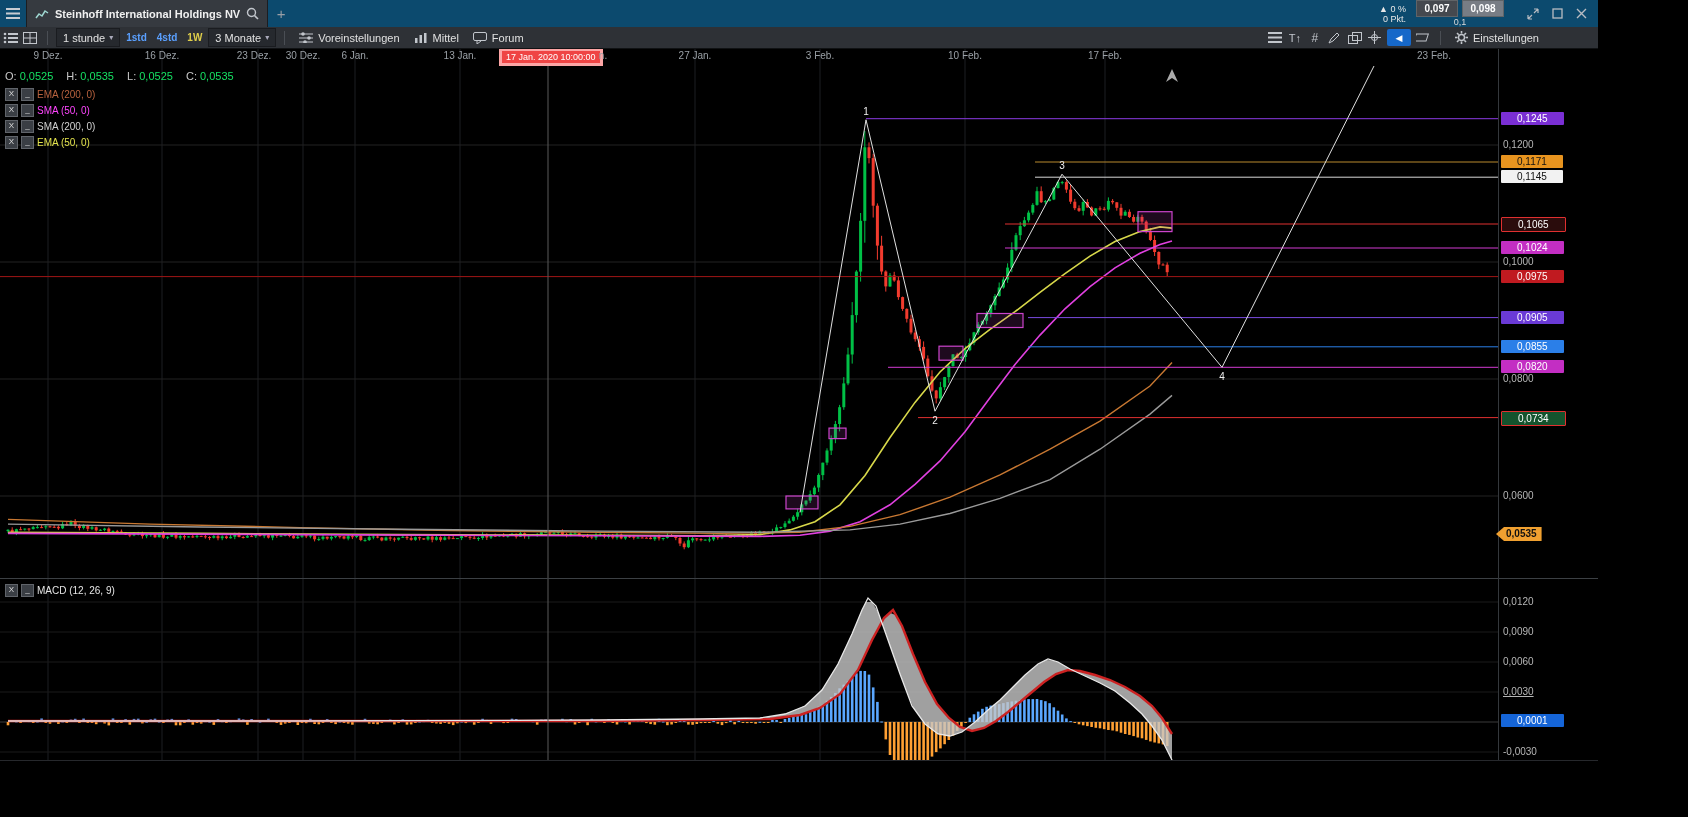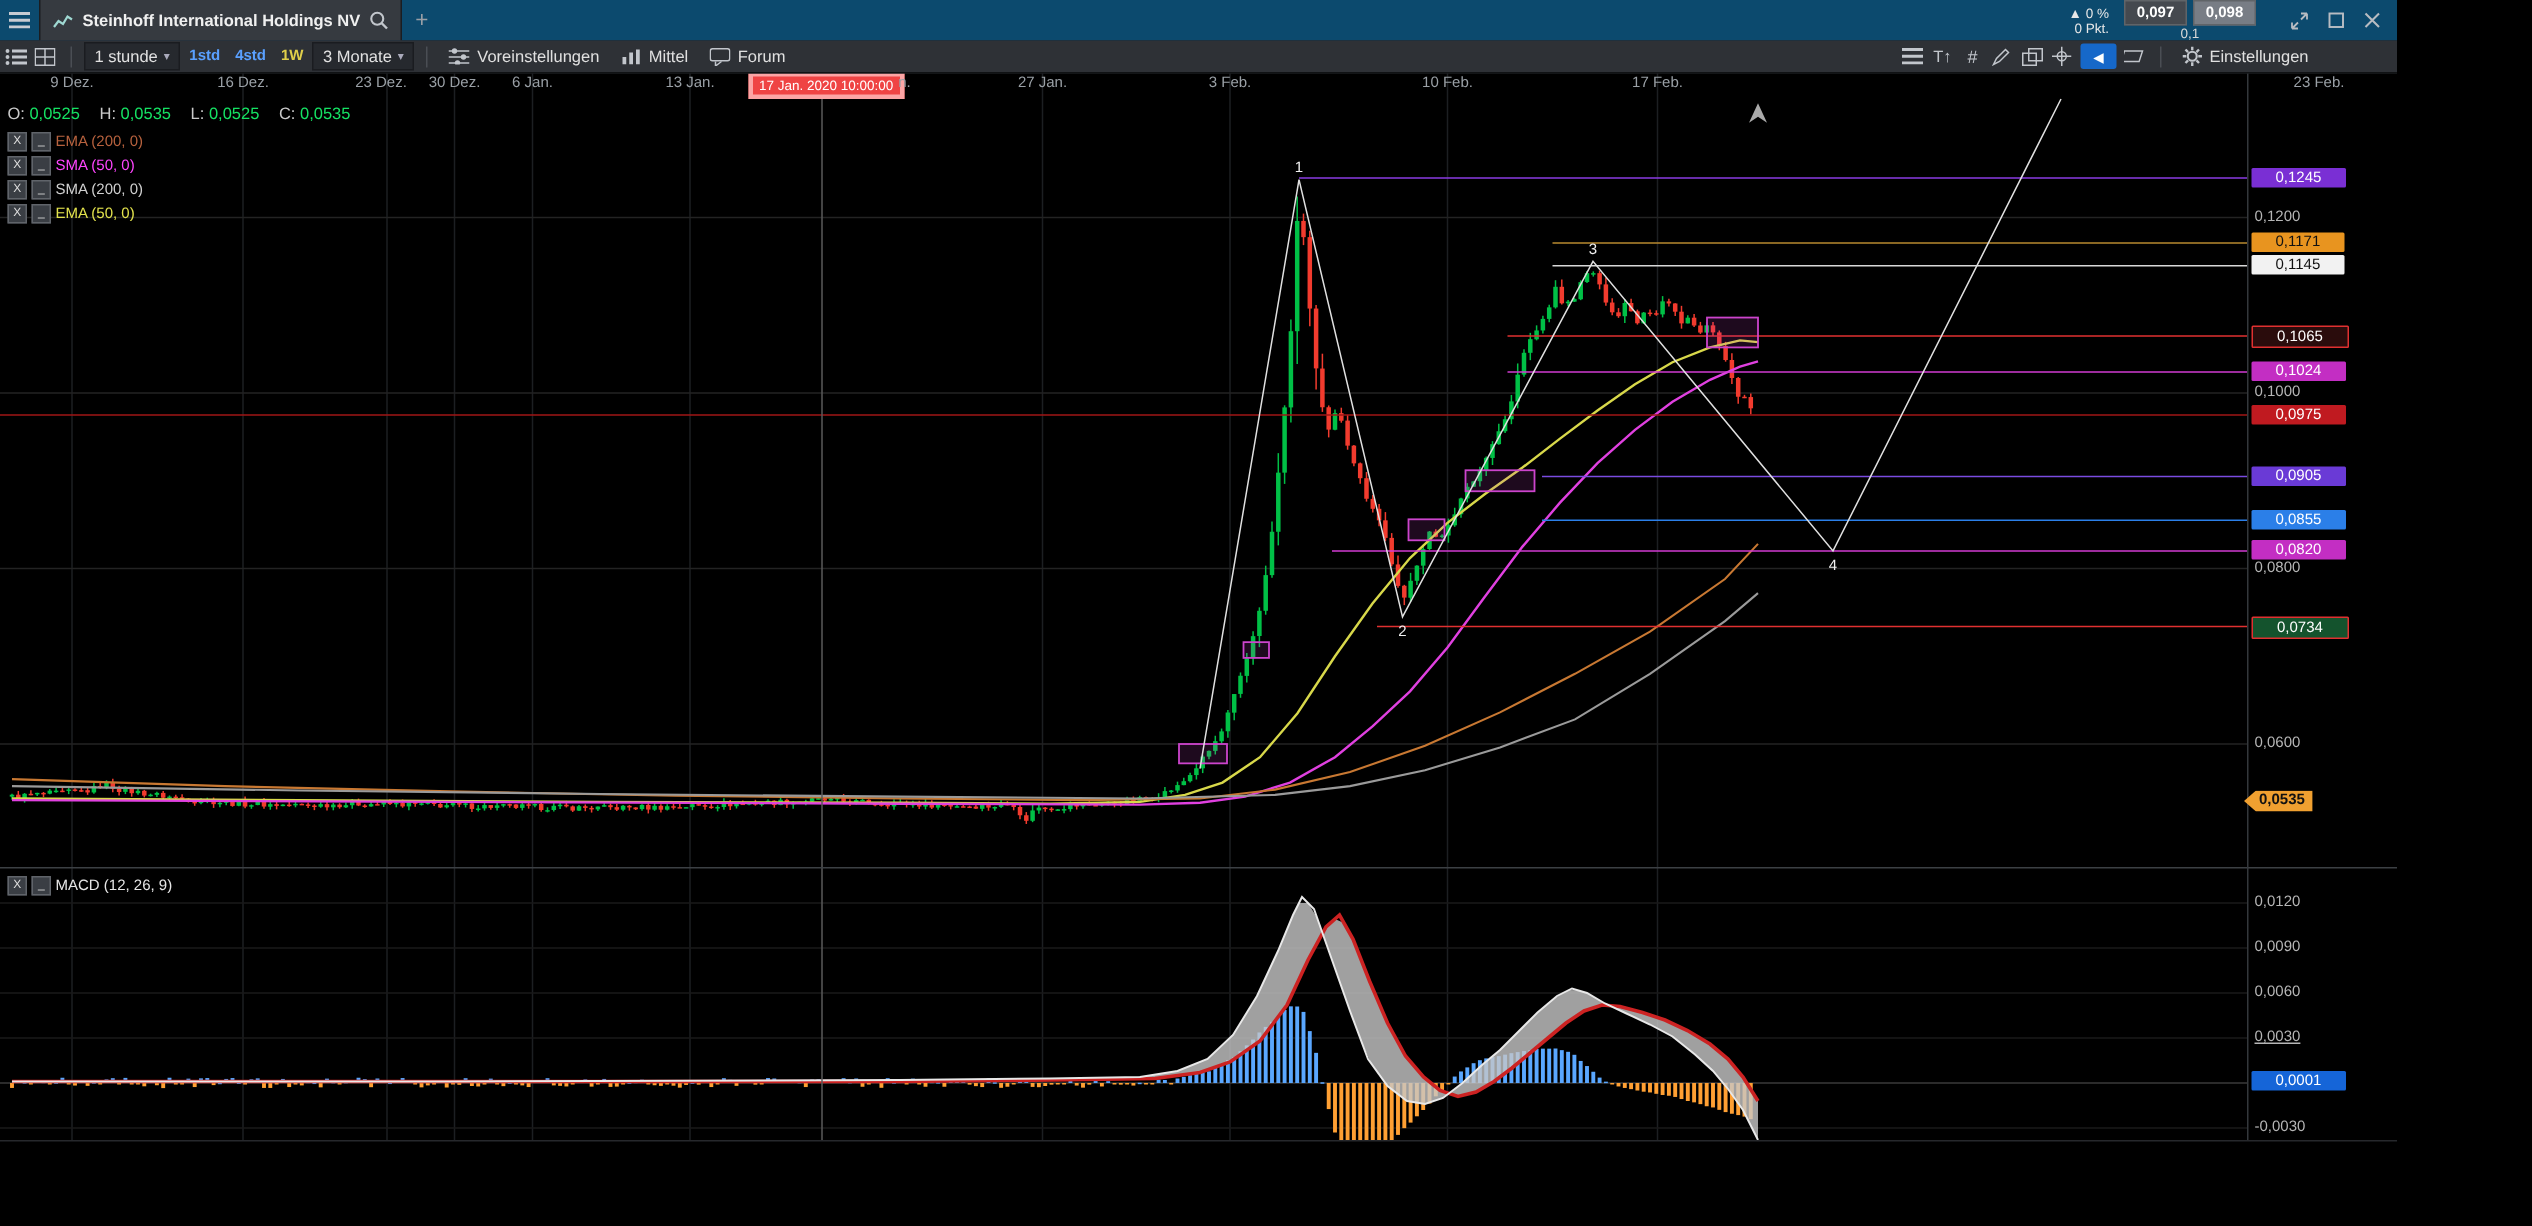--- a/index.html
+++ b/index.html
@@ -1002,21 +1002,21 @@
         <div class="tlabel" style="left: 162px;">16 Dez.</div>
         <div class="tlabel" style="left: 254px;">23 Dez.</div>
         <div class="tlabel" style="left: 303px;">30 Dez.</div>
         <div class="tlabel" style="left: 355px;">6 Jan.</div>
         <div class="tlabel" style="left: 460px;">13 Jan.</div>
         <div class="tlabel" style="left: 603px;">n.</div>
         <div class="tlabel" style="left: 695px;">27 Jan.</div>
         <div class="tlabel" style="left: 820px;">3 Feb.</div>
         <div class="tlabel" style="left: 965px;">10 Feb.</div>
         <div class="tlabel" style="left: 1105px;">17 Feb.</div>
-        <div class="tlabel" style="left: 1546px;">23 Feb.</div>
+        <div class="tlabel" style="left: 1434px;">23 Feb.</div>
         <div class="axis-tick" style="top: 139px;">0,1200</div>
         <div class="axis-tick" style="top: 256px;">0,1000</div>
         <div class="axis-tick" style="top: 373px;">0,0800</div>
         <div class="axis-tick" style="top: 490px;">0,0600</div>
         <div class="axis-badge" style="top: 111.675px; background: rgb(122, 47, 212); color: rgb(255, 255, 255);">0,1245</div>
         <div class="axis-badge" style="top: 154.965px; background: rgb(232, 148, 31); color: rgb(17, 17, 17);">0,1171</div>
         <div class="axis-badge" style="top: 170.175px; background: rgb(242, 242, 242); color: rgb(17, 17, 17);">0,1145</div>
         <div class="axis-badge" style="top: 216.975px; background: rgb(42, 12, 12); color: rgb(255, 255, 255); border: 1px solid rgb(224, 48, 48);">0,1065</div>
         <div class="axis-badge" style="top: 240.96px; background: rgb(195, 46, 195); color: rgb(255, 255, 255);">0,1024</div>
         <div class="axis-badge" style="top: 269.625px; background: rgb(192, 26, 32); color: rgb(255, 255, 255);">0,0975</div>

